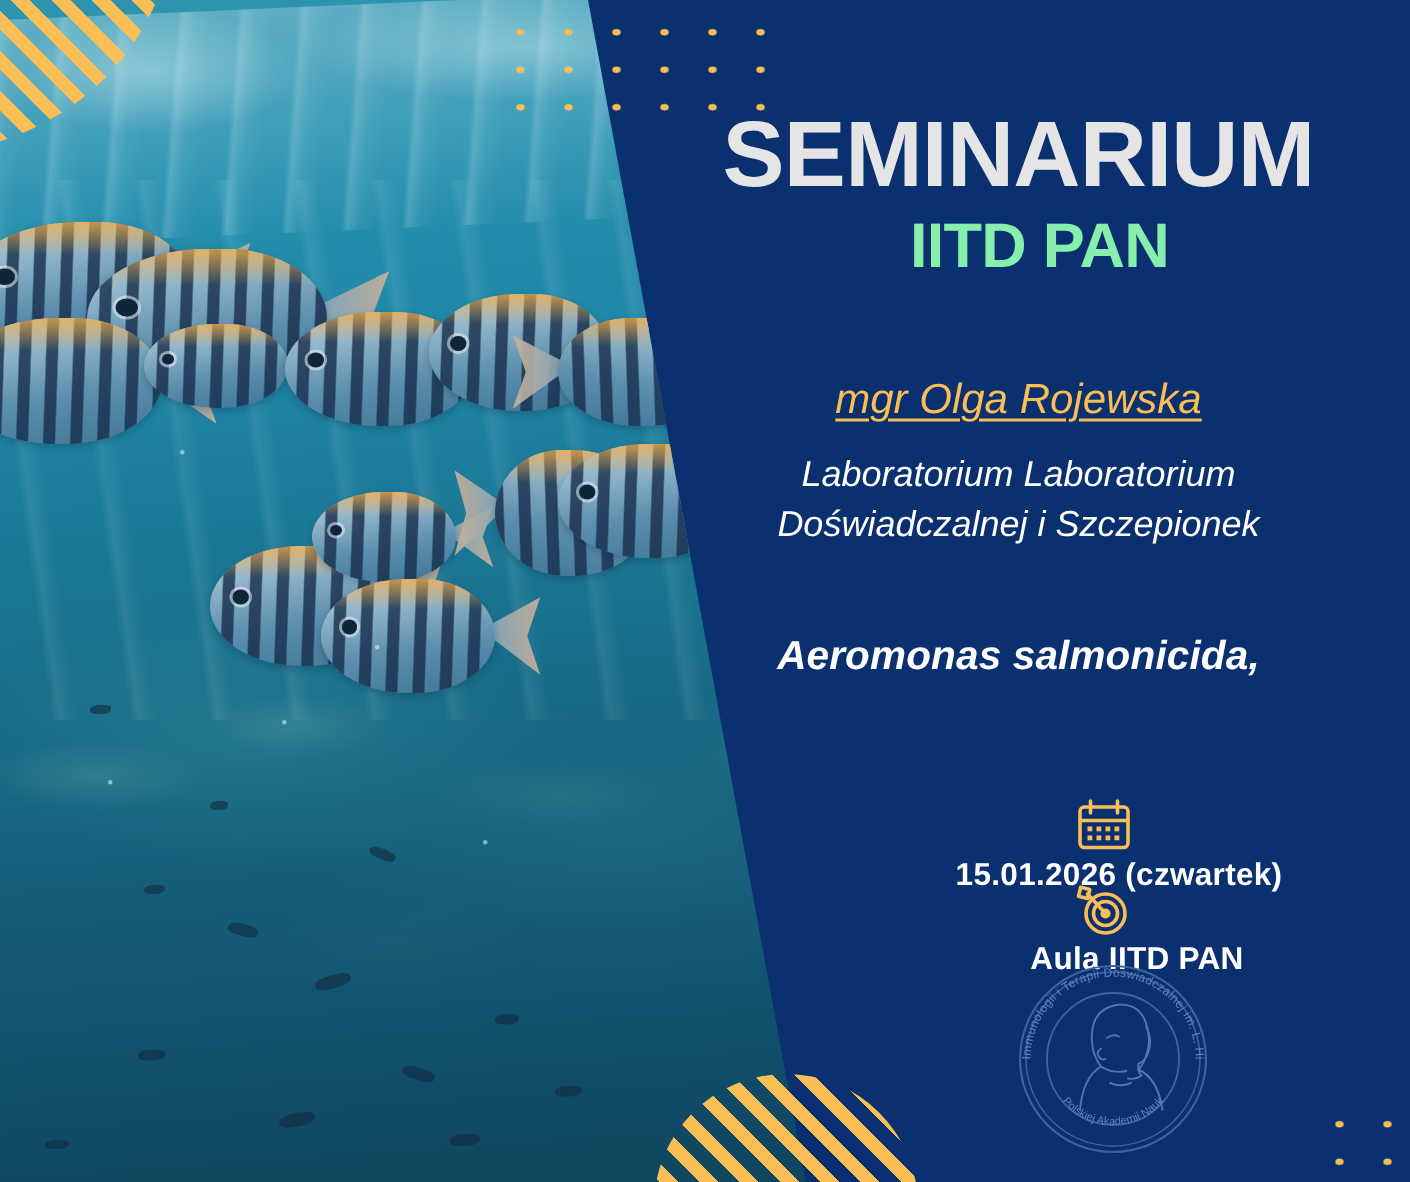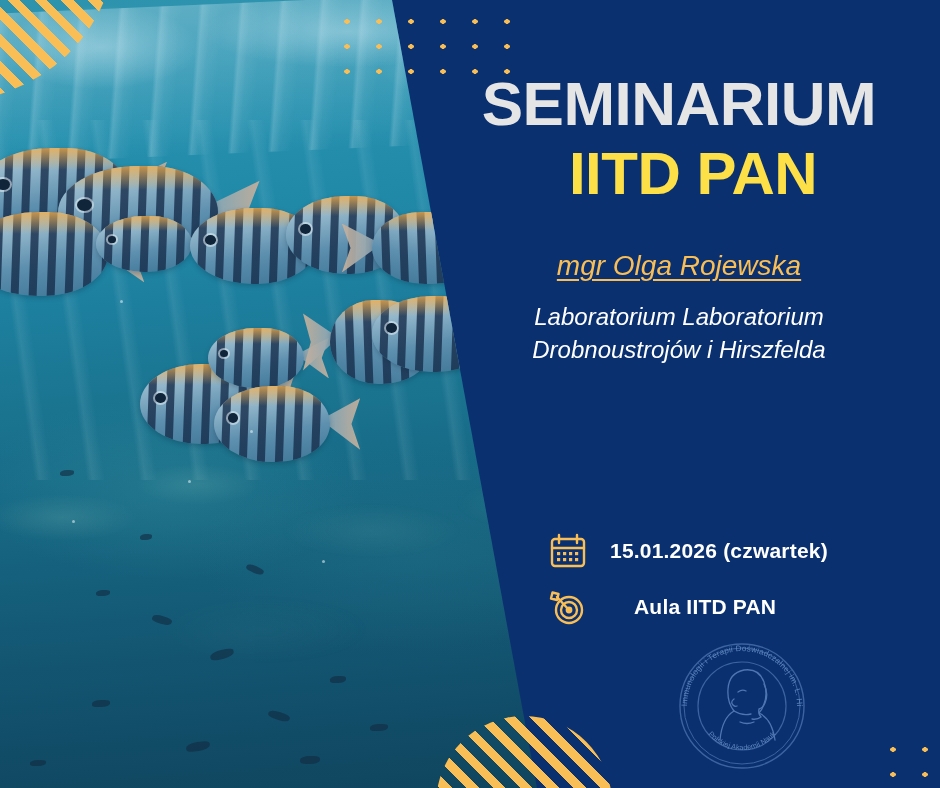--- a/index.html
+++ b/index.html
@@ -184,24 +184,24 @@
   .title-line1 {
     margin: 0;
     font-size: 62px;
     font-weight: 700;
     letter-spacing: -0.5px;
     color: #e5e5e5;
     line-height: 1.02;
   }
   .title-line2 {
     margin: 8px 0 0 28px;
-    font-size: 60px;
+    font-size: 42px;
     font-weight: 700;
     letter-spacing: -0.5px;
-    color: #fde047;
+    color: #86efac;
     line-height: 1.02;
   }
   .speaker {
     position: absolute;
     left: 0; top: 250px;
     width: 478px;
     text-align: center;
     font-size: 28px;
     font-weight: 400;
     font-style: italic;
@@ -234,20 +234,21 @@
   }
   .info-rows {
     position: absolute;
     left: 106px; top: 528px;
     width: 380px;
   }
   .info-row {
     display: flex;
     align-items: center;
     height: 46px;
+    flex-direction: column;
   }
   .info-row + .info-row { margin-top: 10px; text-align: center; }
   .info-icon {
     width: 44px;
     height: 44px;
     flex: 0 0 44px;
     display: flex;
     align-items: center;
     justify-content: center;
   }
@@ -369,24 +370,25 @@
 
     <div class="title-block">
       <div class="title-line1">SEMINARIUM</div>
       <div class="title-line2">IITD PAN</div>
     </div>
 
     <div class="speaker">mgr Olga Rojewska</div>
 
     <div class="lab">
       <div>Laboratorium Laboratorium</div>
-      <div>Drobnoustrojów i Hirszfelda</div>
+      <div>Doświadczalnej i Szczepionek</div>
     </div>
 
     <div class="talk-title">
+      <div>Aeromonas salmonicida,</div>
     </div>
 
     <div class="info-rows">
 
       <div class="info-row date">
         <div class="info-icon">
           <svg width="40" height="40" viewBox="0 0 40 40" fill="none" stroke="#f9be55" stroke-width="2.4" stroke-linecap="round">
             <rect x="4" y="8" width="32" height="27" rx="3"></rect>
             <path d="M4 17h32"></path>
             <path d="M11 4v8M29 4v8"></path>

